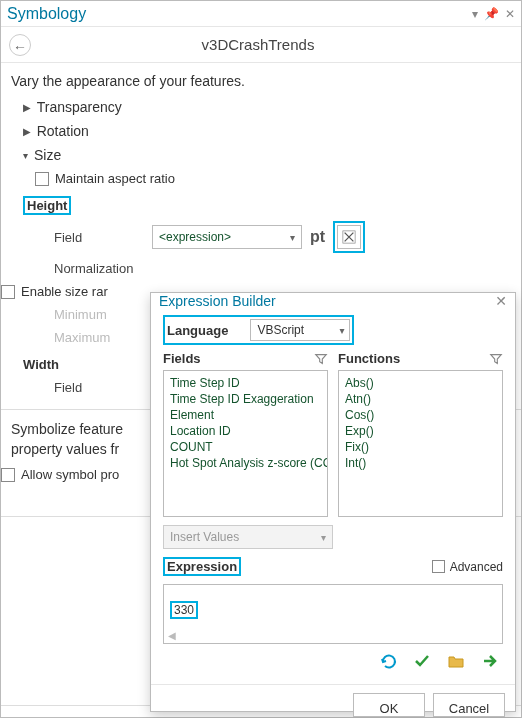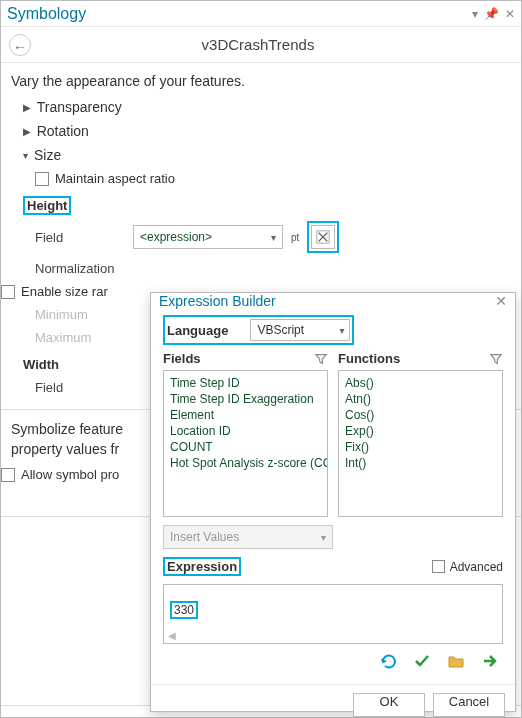--- a/index.html
+++ b/index.html
@@ -12,25 +12,25 @@
   .back-btn { width: 22px; height: 22px; border: 1px solid #ccc; border-radius: 50%; display: flex; align-items: center; justify-content: center; color: #666; cursor: pointer; font-size: 14px; }
   .layer-name { flex: 1; text-align: center; font-size: 15px; color: #444; }
   .section-desc { padding: 10px 10px 6px 10px; font-size: 14px; color: #333; }
   .collapsible { padding: 4px 0 4px 22px; font-size: 14px; color: #333; display: flex; align-items: center; gap: 6px; }
   .caret { font-size: 10px; color: #555; }
   .indent { padding-left: 34px; }
   .cb-row { display: flex; align-items: center; gap: 6px; padding: 4px 0; }
   .cb { width: 14px; height: 14px; border: 1px solid #888; background: #fff; cursor: pointer; }
   .subhead { font-weight: bold; margin: 8px 0 4px 22px; }
   .form-row { display: flex; align-items: center; gap: 8px; padding: 4px 0 4px 34px; }
-  .form-row .lbl { width: 90px; color: #444; }
+  .form-row .lbl { width: 90px; color: #444; margin-left: 19px; }
   .form-row.disabled .lbl { color: #bbb; }
   .combo { width: 150px; height: 24px; border: 1px solid #bbb; background: #fff; display: flex; align-items: center; padding: 0 6px; font-size: 12px; color: #14532d; position: relative; cursor: pointer; }
   .combo::after { content: "▾"; position: absolute; right: 6px; font-size: 10px; color: #666; }
-  .unit { font-size: 10px; color: #555; }
+  .unit { font-size: 16px; color: #555; font-weight: bold; }
   .expr-btn { width: 24px; height: 24px; border: 1px solid #bbb; display: flex; align-items: center; justify-content: center; cursor: pointer; background: #fff; }
   .expr-btn svg { width: 14px; height: 14px; }
   .hr { border-top: 1px solid #ddd; margin: 10px 0 6px 0; }
   .bottom-text { padding: 4px 10px; font-size: 14px; color: #333; line-height: 1.4; }
   .hl { border: 2px solid #00aee0; padding: 0 2px; }
   .hl-box { border: 2px solid #00aee0; padding: 2px; display: inline-flex; }
 
   
   .dialog { position: absolute; left: 150px; top: 292px; width: 366px; height: 420px; background: #fff; border: 1px solid #bbb; box-shadow: 0 4px 12px rgba(0,0,0,0.2); display: flex; flex-direction: column; }
   .dlg-titlebar { display: flex; align-items: center; height: 28px; padding: 0 8px; color: #0078a0; font-size: 14px; }
@@ -51,21 +51,21 @@
   .insert-row { margin-top: 8px; }
   .insert-combo { width: 170px; height: 24px; border: 1px solid #ccc; background: #f3f3f3; color: #999; display: flex; align-items: center; padding: 0 6px; font-size: 12px; position: relative; cursor: pointer; }
   .insert-combo::after { content: "▾"; position: absolute; right: 6px; font-size: 10px; color: #999; }
   .expr-label-row { display: flex; align-items: center; margin-top: 8px; }
   .adv-cb { margin-left: auto; display: flex; align-items: center; gap: 5px; font-size: 12px; }
   .expr-area { flex: 1; min-height: 60px; border: 1px solid #bbb; margin-top: 8px; padding: 16px 6px; font-size: 12px; color: #333; overflow: auto; position: relative; }
   .expr-area .hscroll-hint { position: absolute; left: 4px; bottom: 2px; font-size: 10px; color: #bbb; }
   .icon-row { display: flex; justify-content: flex-end; gap: 16px; padding: 8px 4px; align-items: center; }
   .icon-row .ic { cursor: pointer; width: 18px; height: 18px; display: flex; align-items: center; justify-content: center; }
   .dlg-buttons { display: flex; justify-content: flex-end; gap: 8px; padding: 8px 10px; border-top: 1px solid #e6e6e6; }
-  .btn { width: 72px; height: 24px; border: 1px solid #bbb; background: #fff; display: flex; align-items: flex-start; justify-content: center; font-size: 13px; cursor: pointer; }
+  .btn { width: 72px; height: 24px; border: 1px solid #bbb; background: #fff; display: flex; align-items: flex-end; justify-content: center; font-size: 13px; cursor: pointer; }
 
   
   .listbox::-webkit-scrollbar { width: 10px; }
   .listbox::-webkit-scrollbar-thumb { background: #5aa6c4; }
   .listbox::-webkit-scrollbar-track { background: #eee; }
 
   .bottom-bar { position: absolute; left: 0; right: 0; bottom: 0; height: 12px; border-top: 1px solid #ddd; }
 </style>
 </head>
 <body>

